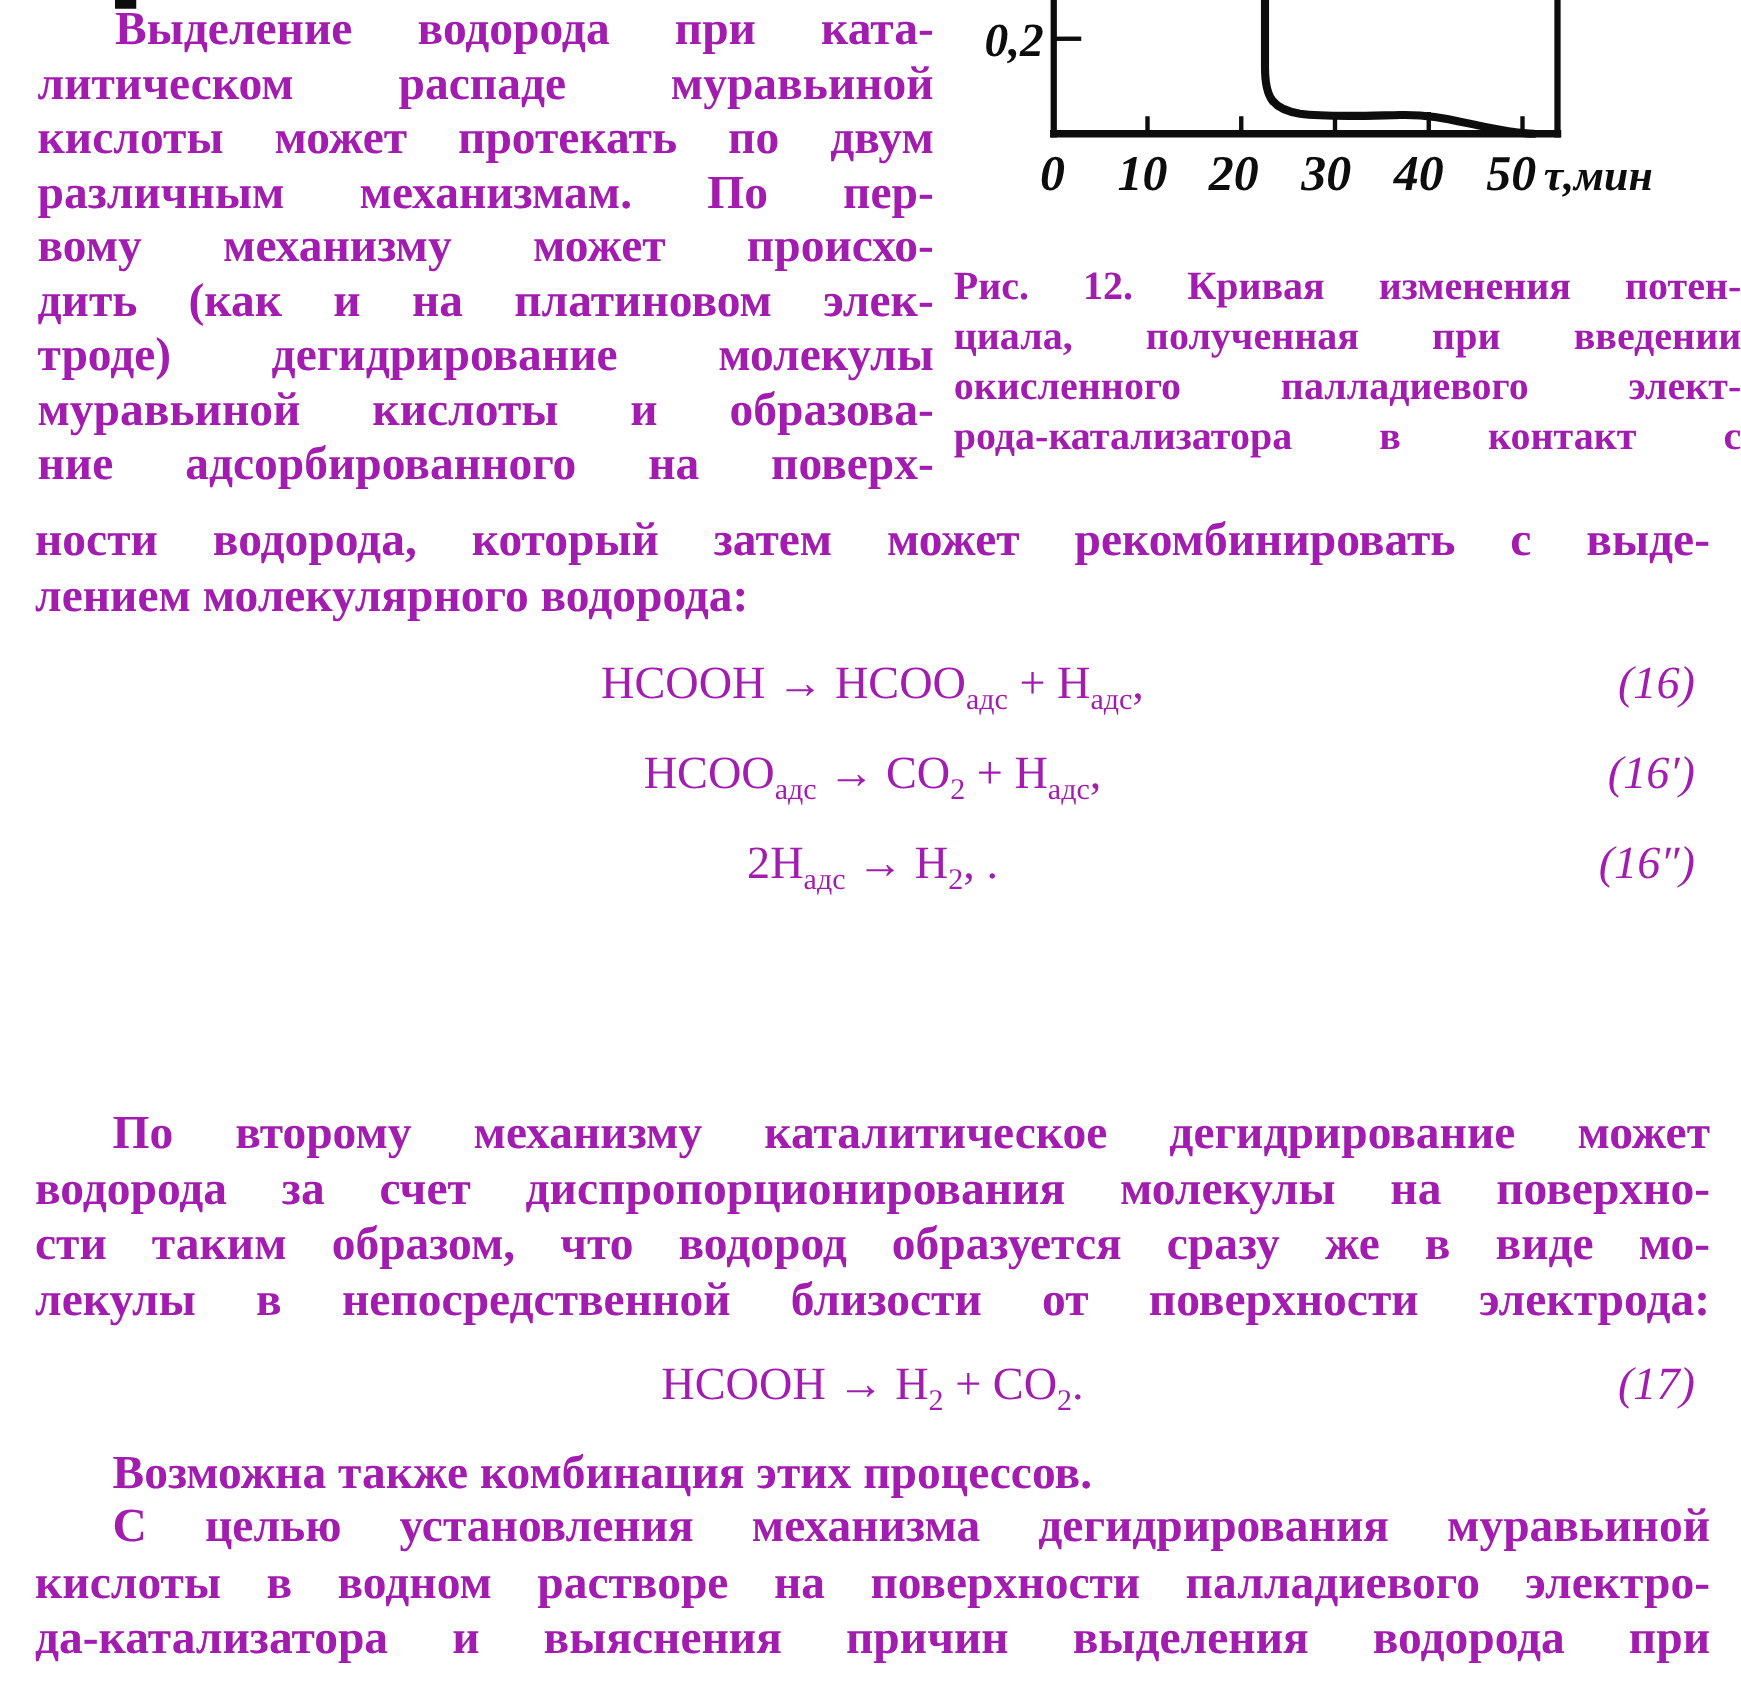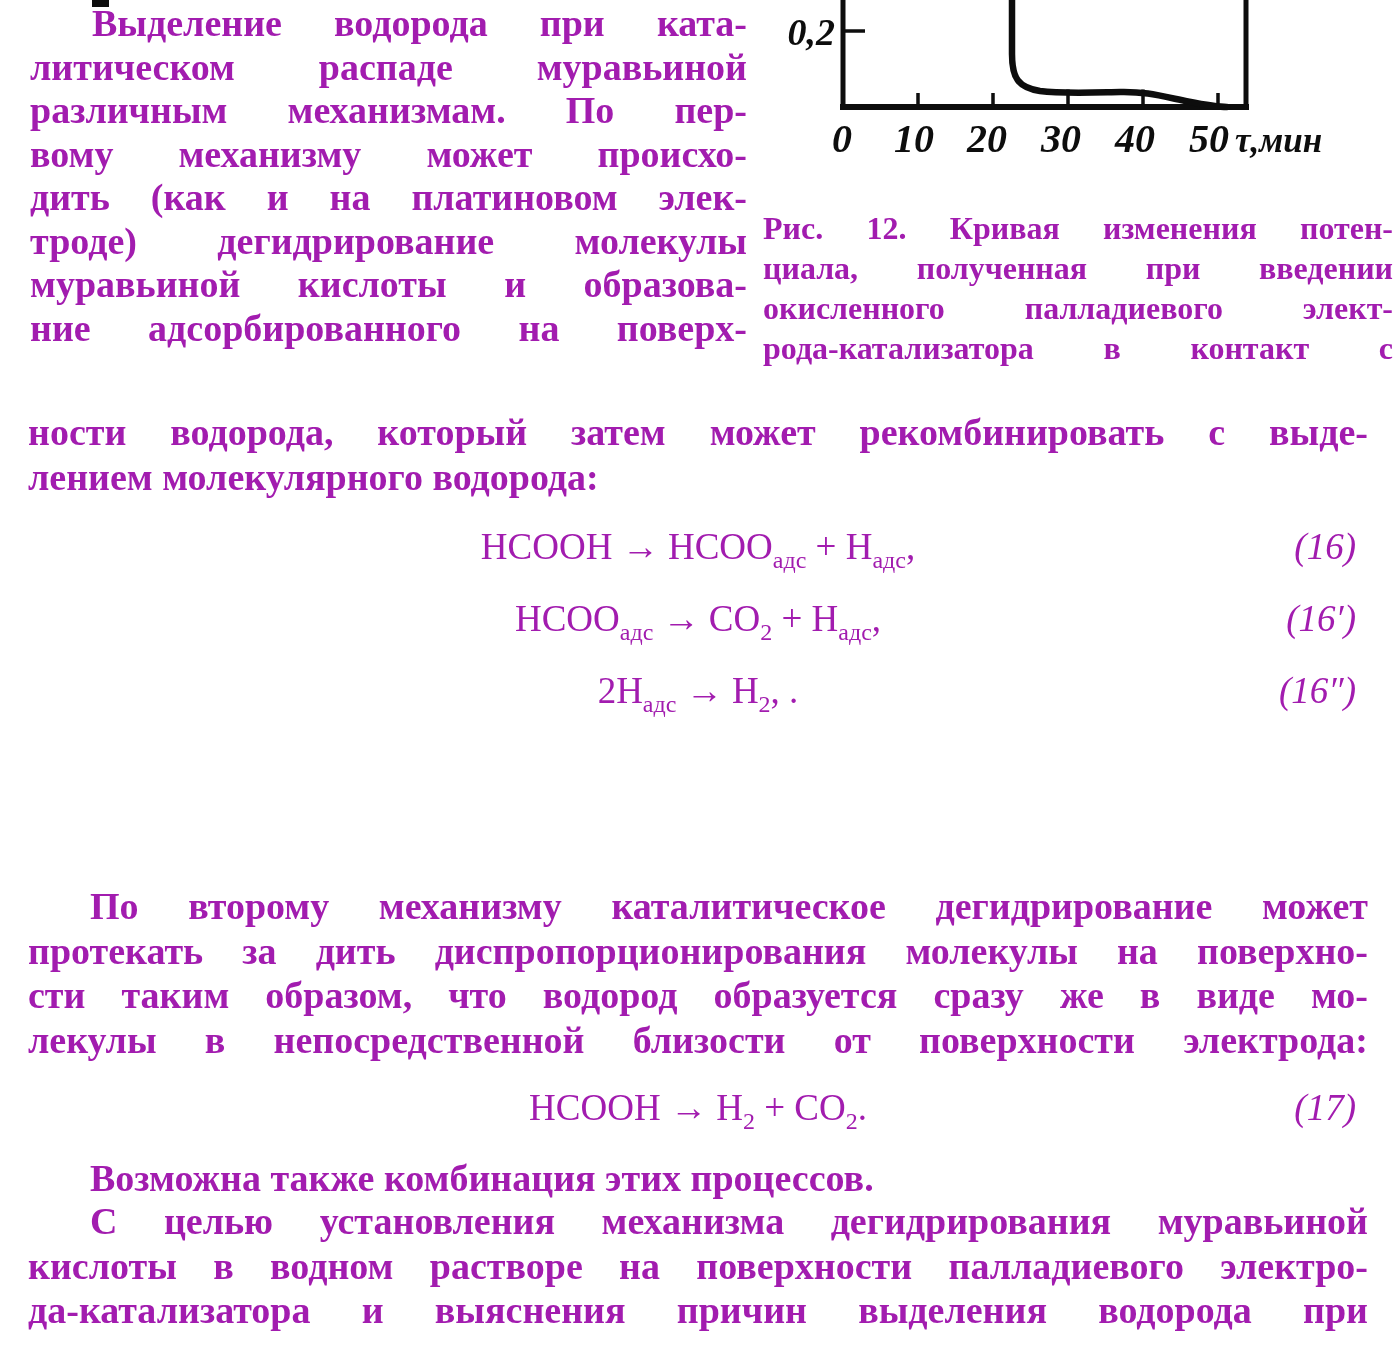--- a/index.html
+++ b/index.html
@@ -55,20 +55,21 @@
 </head>
 <body>
 
 <div class="page">
 
   <div class="artifact"></div>
 
   <div class="intro">
     <div class="ln just indent">Выделение водорода при ката-</div>
     <div class="ln just">литическом распаде муравьиной</div>
+    <div class="ln just">кислоты может протекать по двум</div>
     <div class="ln just">различным механизмам. По пер-</div>
     <div class="ln just">вому механизму может происхо-</div>
     <div class="ln just">дить (как и на платиновом элек-</div>
     <div class="ln just">троде) дегидрирование молекулы</div>
     <div class="ln just">муравьиной кислоты и образова-</div>
     <div class="ln just">ние адсорбированного на поверх-</div>
   </div>
 
   <figure class="figure">
     <svg class="chart" width="630" height="168" viewBox="0 0 630 168">
@@ -112,21 +113,21 @@
   </div>
 
   <div class="eq-row eq16pp">
     <span class="eq"><span>2H</span><span class="sub">адс</span><span> → H</span><span class="sub">2</span><span>, .</span></span>
     <span class="eq-num">(16″)</span>
   </div>
 
 
   <div class="para" id="p-second">
     <div class="ln just indent">По второму механизму каталитическое дегидрирование может</div>
-    <div class="ln just">протекать за дить диспропорционирования молекулы на поверхно-</div>
+    <div class="ln just">водорода за счет диспропорционирования молекулы на поверхно-</div>
     <div class="ln just">сти таким образом, что водород образуется сразу же в виде мо-</div>
     <div class="ln just">лекулы в непосредственной близости от поверхности электрода:</div>
   </div>
 
   <div class="eq-row eq17">
     <span class="eq"><span>HCOOH → H</span><span class="sub">2</span><span> + CO</span><span class="sub">2</span><span>.</span></span>
     <span class="eq-num">(17)</span>
   </div>
 
   <div class="para" id="p-combo">

